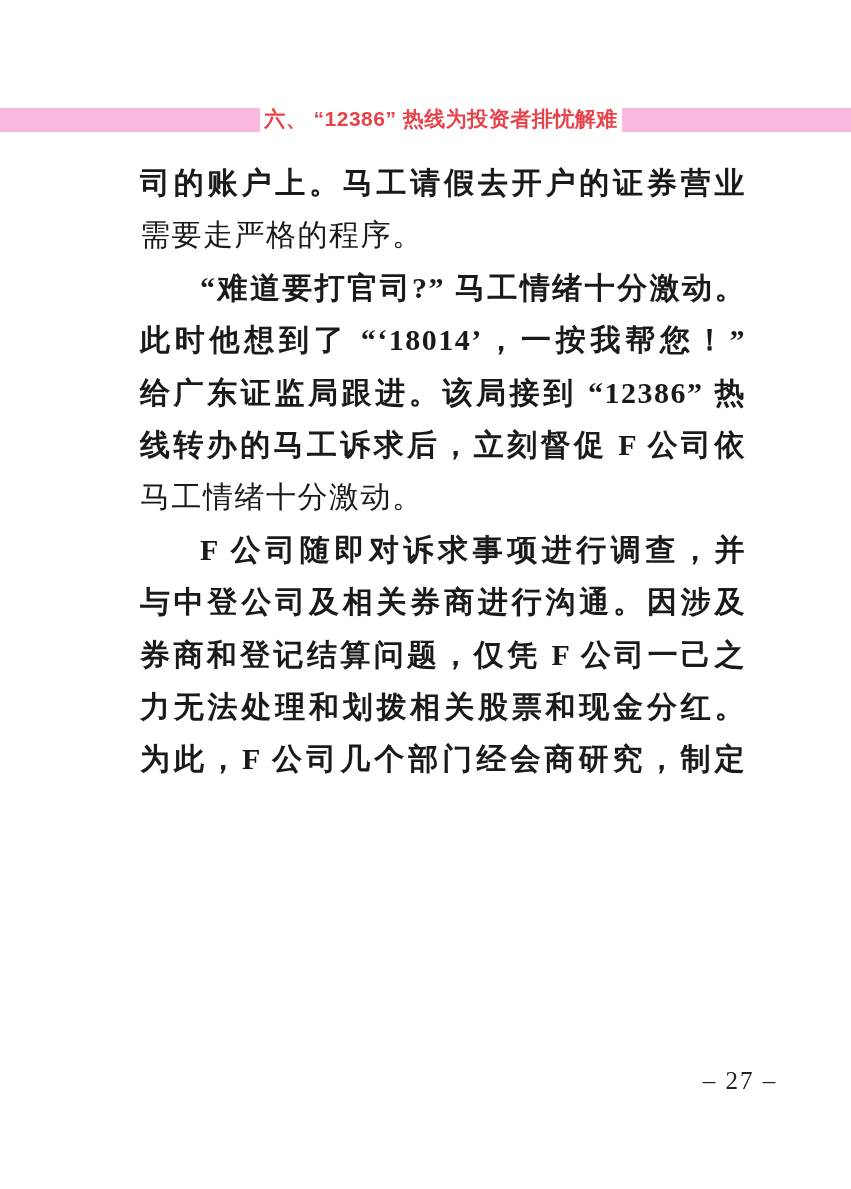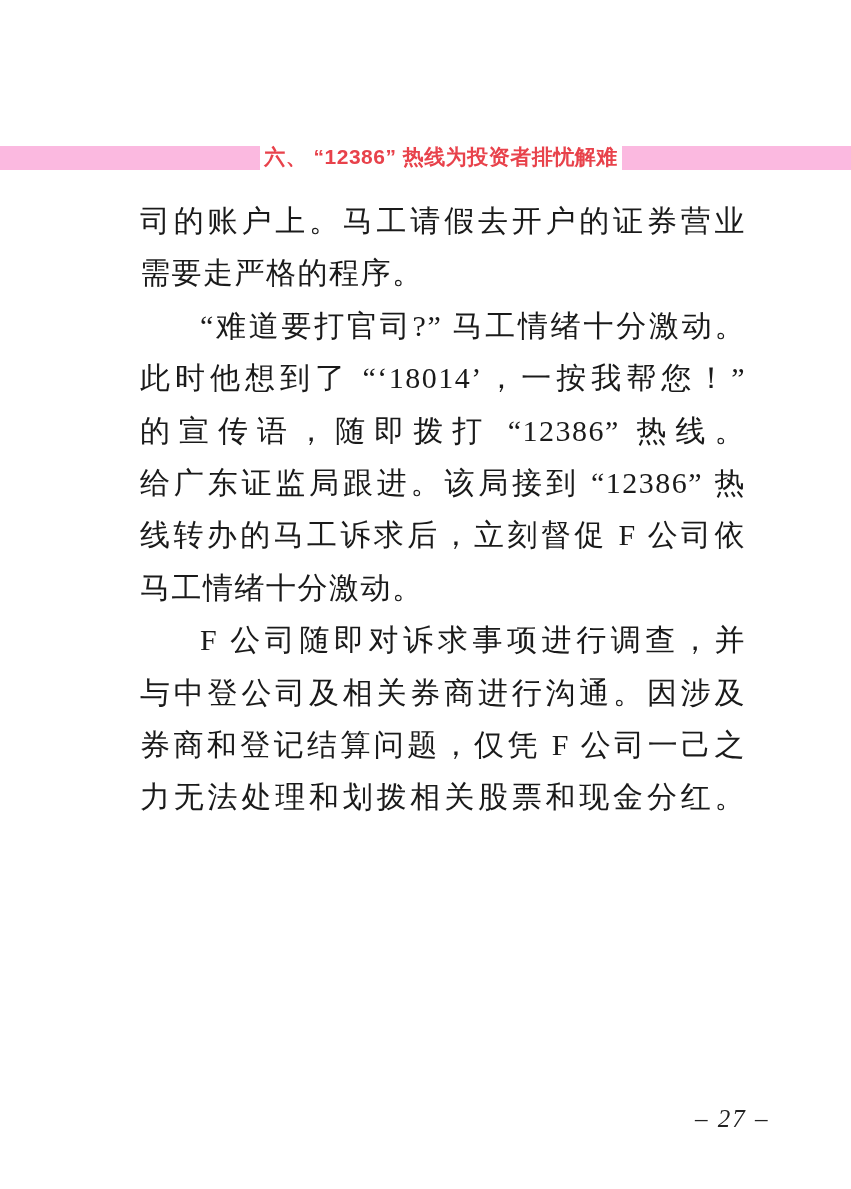--- a/index.html
+++ b/index.html
@@ -8,21 +8,21 @@
     --body-text:#1A1A1A;
     --page-bg:#FFFFFF;
   }
   html,body{margin:0;padding:0;}
   body{
     width:851px;height:1189px;
     background:var(--page-bg);
     font-family:"Liberation Serif","DejaVu Serif",serif;
     position:relative;overflow:hidden;
   }
-  .page{position:absolute;inset:0;margin-top:38px;}
+  .page{position:absolute;inset:0;}
   .hbar{
     position:absolute;top:108px;height:24px;
     background:var(--header-bar);
   }
   .hbar.left{left:0;width:260px;}
   .hbar.right{left:622px;right:0;}
   .htitle{
     position:absolute;left:260px;width:362px;top:104px;height:30px;
     line-height:30px;text-align:center;white-space:nowrap;
     font-family:"Liberation Sans","DejaVu Sans",sans-serif;
@@ -34,51 +34,52 @@
     font-size:30px;color:var(--body-text);
   }
   .line{
     display:block;line-height:52.4px;height:52.4px;
     letter-spacing:1.5px;white-space:nowrap;
   }
   .line.j{
     white-space:normal;
     text-align:justify;
     text-align-last:justify;
+    font-weight:bold;
   }
   .line.ind{text-indent:2em;}
   .page-number{
     position:absolute;left:695px;top:1063px;width:90px;height:36px;
-    line-height:36px;
-    font-size:25px;letter-spacing:2px;color:#222;font-style:italic;
+    line-height:36px;text-align:center;
+    font-size:25px;letter-spacing:2px;color:#222;
   }
 </style>
 </head>
 <body>
 
 <div class="page">
 
   <div class="hbar left"></div>
   <div class="htitle">六、 “12386” 热线为投资者排忧解难</div>
   <div class="hbar right"></div>
 
   <div class="body-text">
     <div class="line j">司的账户上。马工请假去开户的证券营业</div>
     <div class="line">需要走严格的程序。</div>
 
     <div class="line j ind">“难道要打官司?” 马工情绪十分激动。</div>
     <div class="line j">此时他想到了 “‘18014’，一按我帮您！”</div>
-    <div class="line j">的宣传语，随即拨打 “12386” 热线。</div>
     <div class="line j">给广东证监局跟进。该局接到 “12386” 热</div>
     <div class="line j">线转办的马工诉求后，立刻督促 F 公司依</div>
     <div class="line">马工情绪十分激动。</div>
 
     <div class="line j ind">F 公司随即对诉求事项进行调查，并</div>
     <div class="line j">与中登公司及相关券商进行沟通。因涉及</div>
     <div class="line j">券商和登记结算问题，仅凭 F 公司一己之</div>
     <div class="line j">力无法处理和划拨相关股票和现金分红。</div>
+    <div class="line j">为此，F 公司几个部门经会商研究，制定</div>
   </div>
 
   <div class="page-number">
     <span>– 27 –</span>
   </div>
 
 </div>
 
 </body></html>

